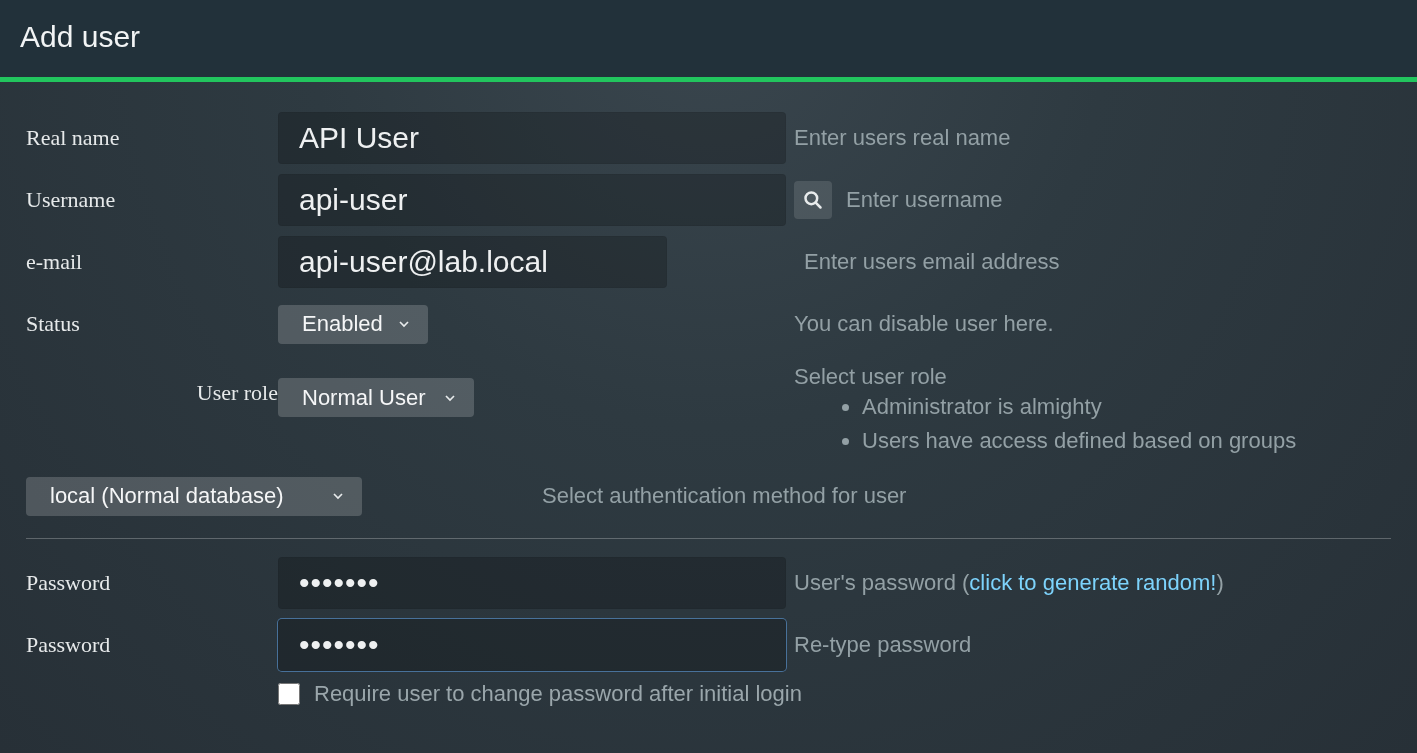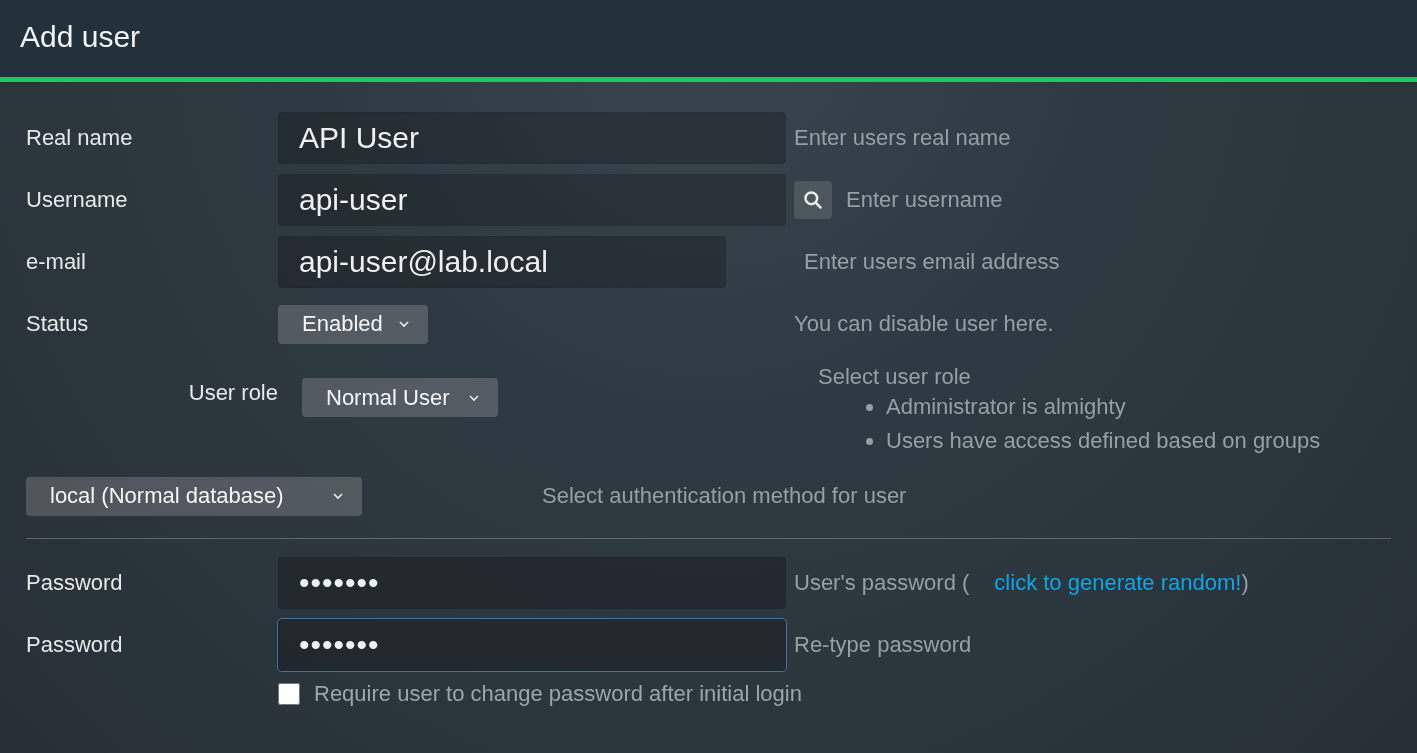--- a/index.html
+++ b/index.html
@@ -42,20 +42,21 @@
   }
   .form-row.tall { align-items: flex-start; padding-top: 4px; }
   .form-row.tall .label-col { padding-top: 16px; text-align: right; }
 
   .label-col {
     width: 252px;
     flex: 0 0 252px;
     font-size: 22px;
     color: #e6e9ea;
     font-weight: 400;
+    font-family: Liberation Serif, serif;
   }
 
   .input-col {
     width: 508px;
     flex: 0 0 508px;
     display: flex;
   }
 
   .help-col {
     padding-left: 8px;
@@ -131,21 +132,21 @@
     font-size: 22px;
     line-height: 1.55;
   }
 
   .divider {
     border: none;
     border-top: 1px solid rgba(255,255,255,0.25);
     margin: 16px 0 18px 0;
   }
 
-  a.gen-link { color: #0ea5e9; text-decoration: none; cursor: pointer; margin-left: 25px; }
+  a.gen-link { color: #7dd3fc; text-decoration: none; cursor: pointer; }
 
   .checkbox-row {
     display: flex;
     align-items: center;
     margin-top: 8px;
     padding-left: 252px;
     font-size: 22px;
     color: #9aa6ab;
   }
   .checkbox-row input[type=checkbox] {
@@ -190,21 +191,21 @@
           <line x1="21" y1="21" x2="15.2" y2="15.2"></line>
         </svg>
       </span>
       <span>Enter username</span>
     </div>
   </div>
 
   <div class="form-row">
     <div class="label-col">e-mail</div>
     <div class="input-col input-short">
-      <input type="text" style="width: 448px;" value="api-user@lab.local">
+      <input type="text" style="width: 389px;" value="api-user@lab.local">
     </div>
     <div class="help-col" style="padding-left:78px;">Enter users email address</div>
   </div>
 
   <div class="form-row">
     <div class="label-col">Status</div>
     <div class="input-col">
       <div class="select" style="min-width:150px;">
         <span>Enabled</span>
         <span class="caret">
@@ -212,21 +213,21 @@
               <polyline points="6 9 12 15 18 9"></polyline>
             </svg>
         </span>
       </div>
     </div>
     <div class="help-col">You can disable user here.</div>
   </div>
 
   <div class="form-row tall" style="min-height:100px;">
     <div class="label-col">User role</div>
-    <div class="input-col" style="padding-top:14px;margin-left:24px;">
+    <div class="input-col" style="padding-top:14px;">
       <div class="select" style="min-width:196px;">
         <span>Normal User</span>
         <span class="caret">
           <svg width="16" height="16" viewBox="0 0 24 24" fill="none" stroke="#e8ebec" stroke-width="2.5">
               <polyline points="6 9 12 15 18 9"></polyline>
             </svg>
         </span>
       </div>
     </div>
     <div class="help-col stack">

